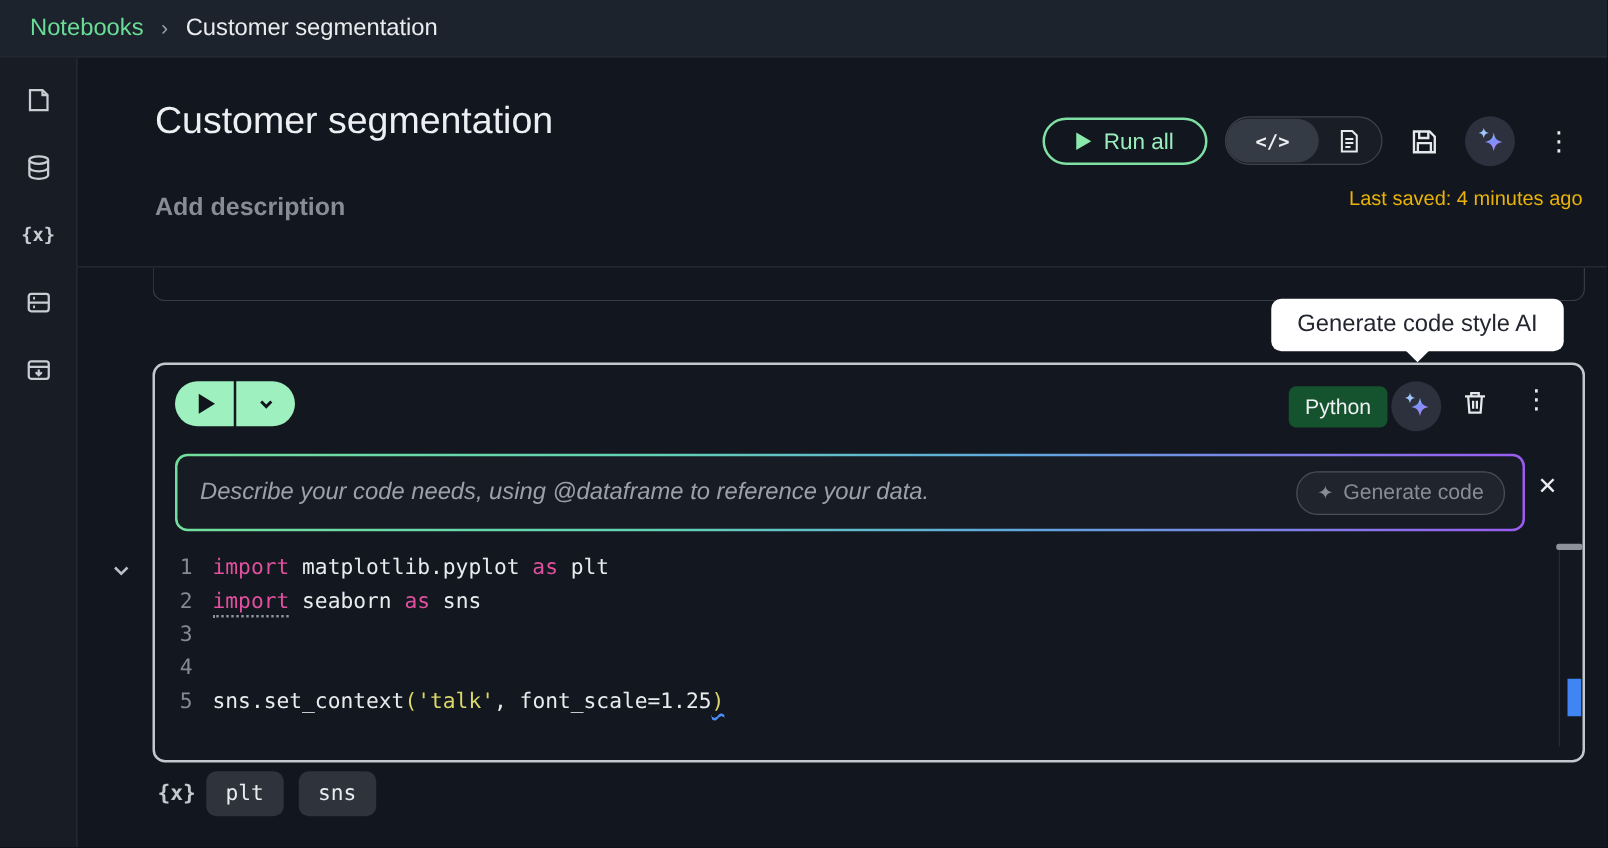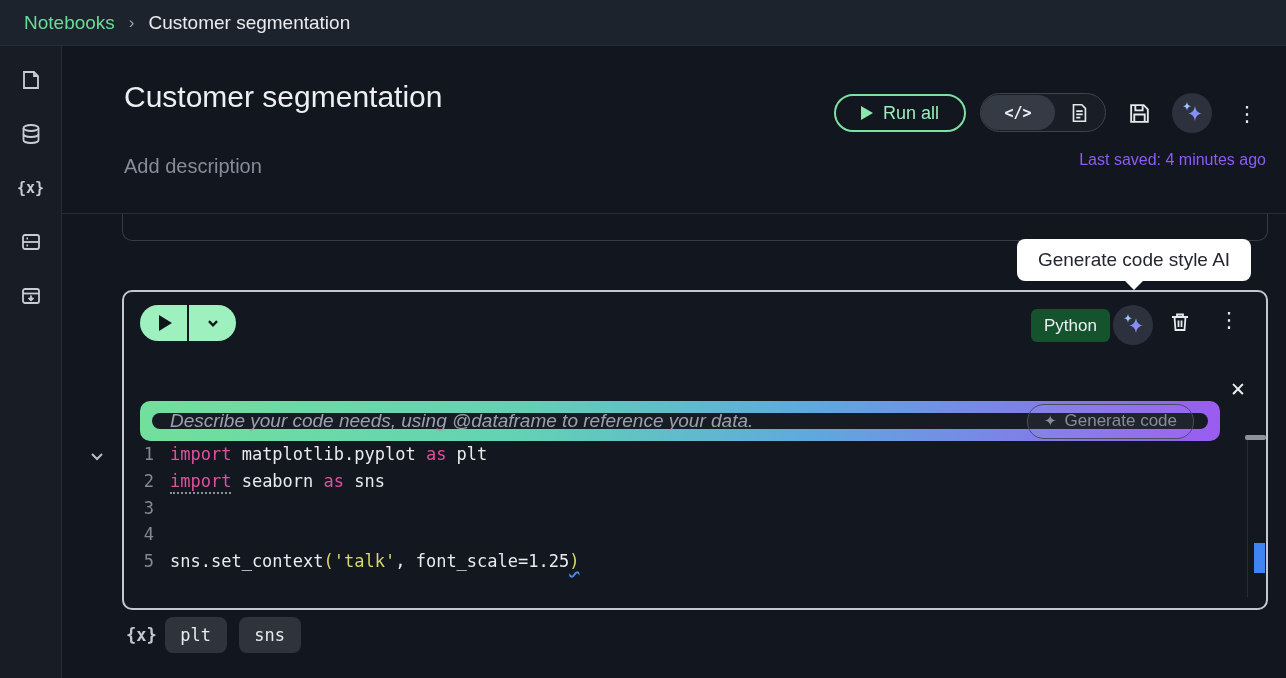--- a/index.html
+++ b/index.html
@@ -19,22 +19,22 @@
   
   .sidebar{position:absolute;left:0;top:46px;width:62px;height:632px;background:#171c25;
     border-right:1px solid #262c35;display:flex;flex-direction:column;align-items:center;
     padding-top:22px;box-sizing:border-box;gap:30px;}
   .side-icon{width:24px;height:24px;display:flex;align-items:center;justify-content:center;
     color:#c9cdd3;cursor:pointer;}
   .side-icon svg{stroke:#c9cdd3;}
   .vars-glyph{font-family:"DejaVu Sans Mono",monospace;font-size:15px;color:#c9cdd3;font-weight:bold;}
   
   .doc-title{position:absolute;left:124px;top:80px;font-size:30px;font-weight:500;color:#edeff3;}
-  .doc-desc{position:absolute;left:124px;top:155px;font-size:20px;color:#868d97;cursor:text;}
-  .last-saved{position:absolute;right:20px;top:151px;font-size:16px;color:#8b5cf6;}
+  .doc-desc{position:absolute;left:124px;top:155px;font-size:20px;color:#868d97;cursor:text;font-weight:bold;}
+  .last-saved{position:absolute;right:20px;top:151px;font-size:16px;color:#eab308;}
   .runall{position:absolute;left:834px;top:94px;width:132px;height:38px;border:2px solid #7ee0a3;
     border-radius:20px;background:transparent;display:flex;align-items:center;justify-content:center;
     gap:10px;cursor:pointer;box-sizing:border-box;}
   .runall .tri{width:0;height:0;border-left:12px solid #8ae8ad;border-top:7px solid transparent;border-bottom:7px solid transparent;}
   .runall span{color:#9aeebd;font-size:18px;font-weight:500;text-align:right;}
   .viewtoggle{position:absolute;left:980px;top:93px;width:126px;height:39px;border:1.5px solid #3e444d;
     border-radius:20px;box-sizing:border-box;display:flex;align-items:center;background:#181d26;}
   .seg{height:35px;display:flex;align-items:center;justify-content:center;cursor:pointer;}
   .seg-code{width:74px;border-radius:18px;background:#353b45;color:#eef0f3;
     font-family:"DejaVu Sans Mono",monospace;font-size:15px;font-weight:bold;}
@@ -62,22 +62,22 @@
   .run-seg{background:#9ef0bf;height:36px;display:flex;align-items:center;justify-content:center;}
   .run-seg.left{width:47px;border-radius:18px 0 0 18px;}
   .run-seg.right{width:47px;border-radius:0 18px 18px 0;}
   .run-seg .tri{width:0;height:0;border-left:13px solid #10151c;border-top:8px solid transparent;border-bottom:8px solid transparent;margin-left:3px;}
   .lang-chip{position:absolute;left:1031px;top:309px;height:33px;padding:0 13px;background:#14532d;
     border-radius:6px;display:flex;align-items:center;color:#eef0f3;font-size:17px;cursor:pointer;}
   .cell-ai{left:1113px;top:305px;}
   .trash-btn{left:1168px;top:310px;width:24px;height:24px;}
   .cell-dots{left:1220px;top:306px;width:18px;height:26px;}
   
-  .ai-border{position:absolute;left:140px;top:363px;width:1080px;height:40px;border-radius:10px;
-    background:linear-gradient(90deg,#72df9c,#63d2b4 35%,#5fa9dd 62%,#9a5cf0);padding:12px;box-sizing:border-box;margin-top:38px;}
+  .ai-border{position:absolute;left:140px;top:363px;width:1080px;height:62px;border-radius:10px;
+    background:linear-gradient(90deg,#72df9c,#63d2b4 35%,#5fa9dd 62%,#9a5cf0);padding:2px;box-sizing:border-box;}
   .ai-inner{width:100%;height:100%;background:#171c24;border-radius:8px;display:flex;align-items:center;
     padding:0 14px 0 18px;box-sizing:border-box;cursor:text;}
   .ai-placeholder{flex:1;font-size:19px;font-style:italic;color:#9ba1ab;}
   .gen-btn{height:33px;padding:0 16px;border:1px solid #4a505a;border-radius:17px;background:rgba(255,255,255,0.04);
     display:flex;align-items:center;gap:8px;color:#878d97;font-size:17px;cursor:pointer;}
   .gen-btn .spark-glyph{font-size:15px;}
   .close-x{position:absolute;left:1228px;top:379px;width:20px;height:20px;color:#eceef2;font-size:19px;
     display:flex;align-items:center;justify-content:center;cursor:pointer;}
   
   .code-area{position:absolute;left:128px;top:441px;width:1110px;cursor:text;

